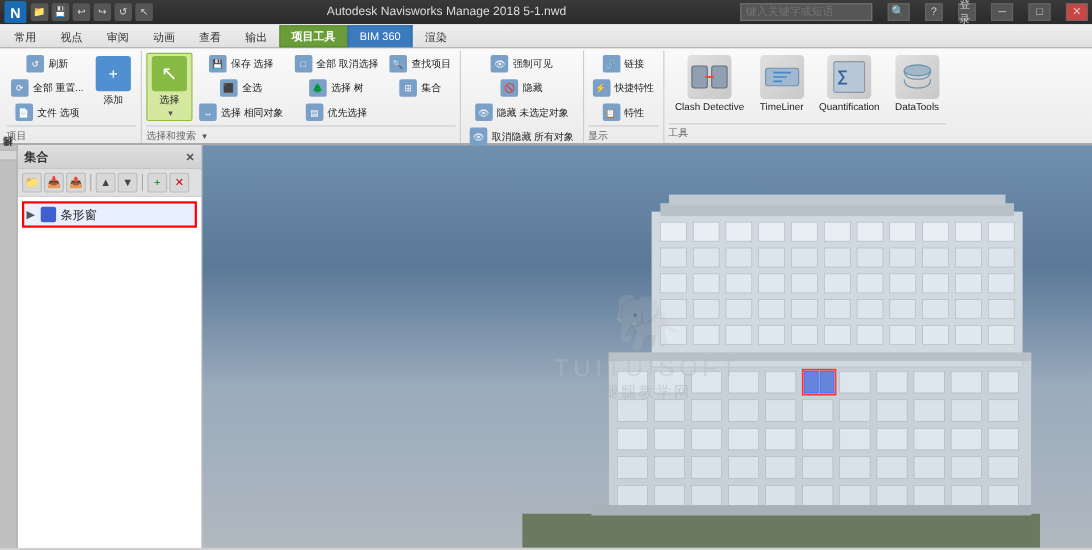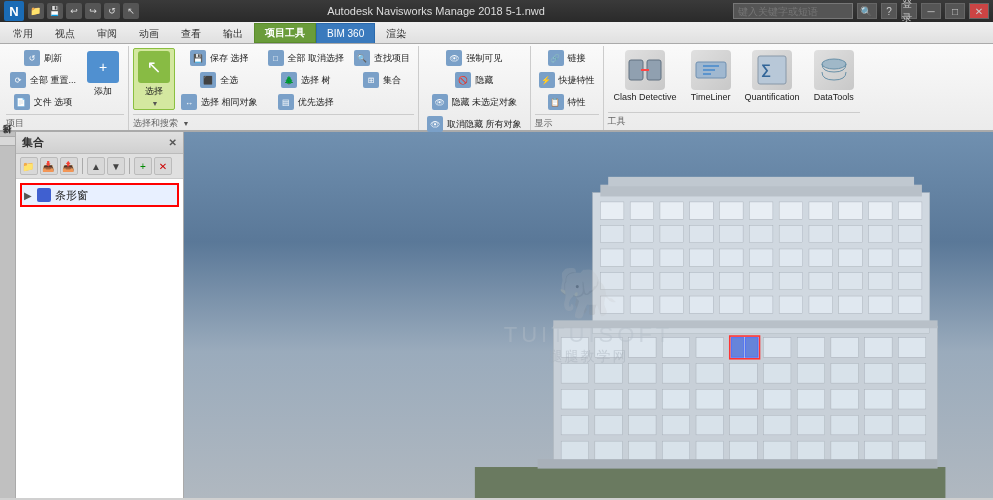--- a/index.html
+++ b/index.html
@@ -13,21 +13,21 @@
       align-items: center;
       justify-content: space-between;
       padding: 0 4px;
       color: #ccc;
       font-size: 11px;
     }
     #title-bar-left { display: flex; align-items: center; gap: 4px; }
     #title-bar-icons { display: flex; gap: 3px; }
     .tb-icon { width: 16px; height: 16px; background: #555; border-radius: 2px; display: inline-block; cursor: pointer; }
     #title-bar-center { color: #ddd; font-size: 11px; }
-    #title-bar-right { display: flex; align-items: center; gap: 4px; }
+    #title-bar-right { display: flex; align-items: center; gap: 14px; }
     .search-box {
       background: #555;
       border: 1px solid #777;
       color: #ccc;
       padding: 1px 4px;
       font-size: 10px;
       width: 120px;
       height: 16px;
     }
     .title-btn { width: 20px; height: 16px; background: #555; border: 1px solid #666; color: #ccc; cursor: pointer; font-size: 10px; display: flex; align-items: center; justify-content: center; }

